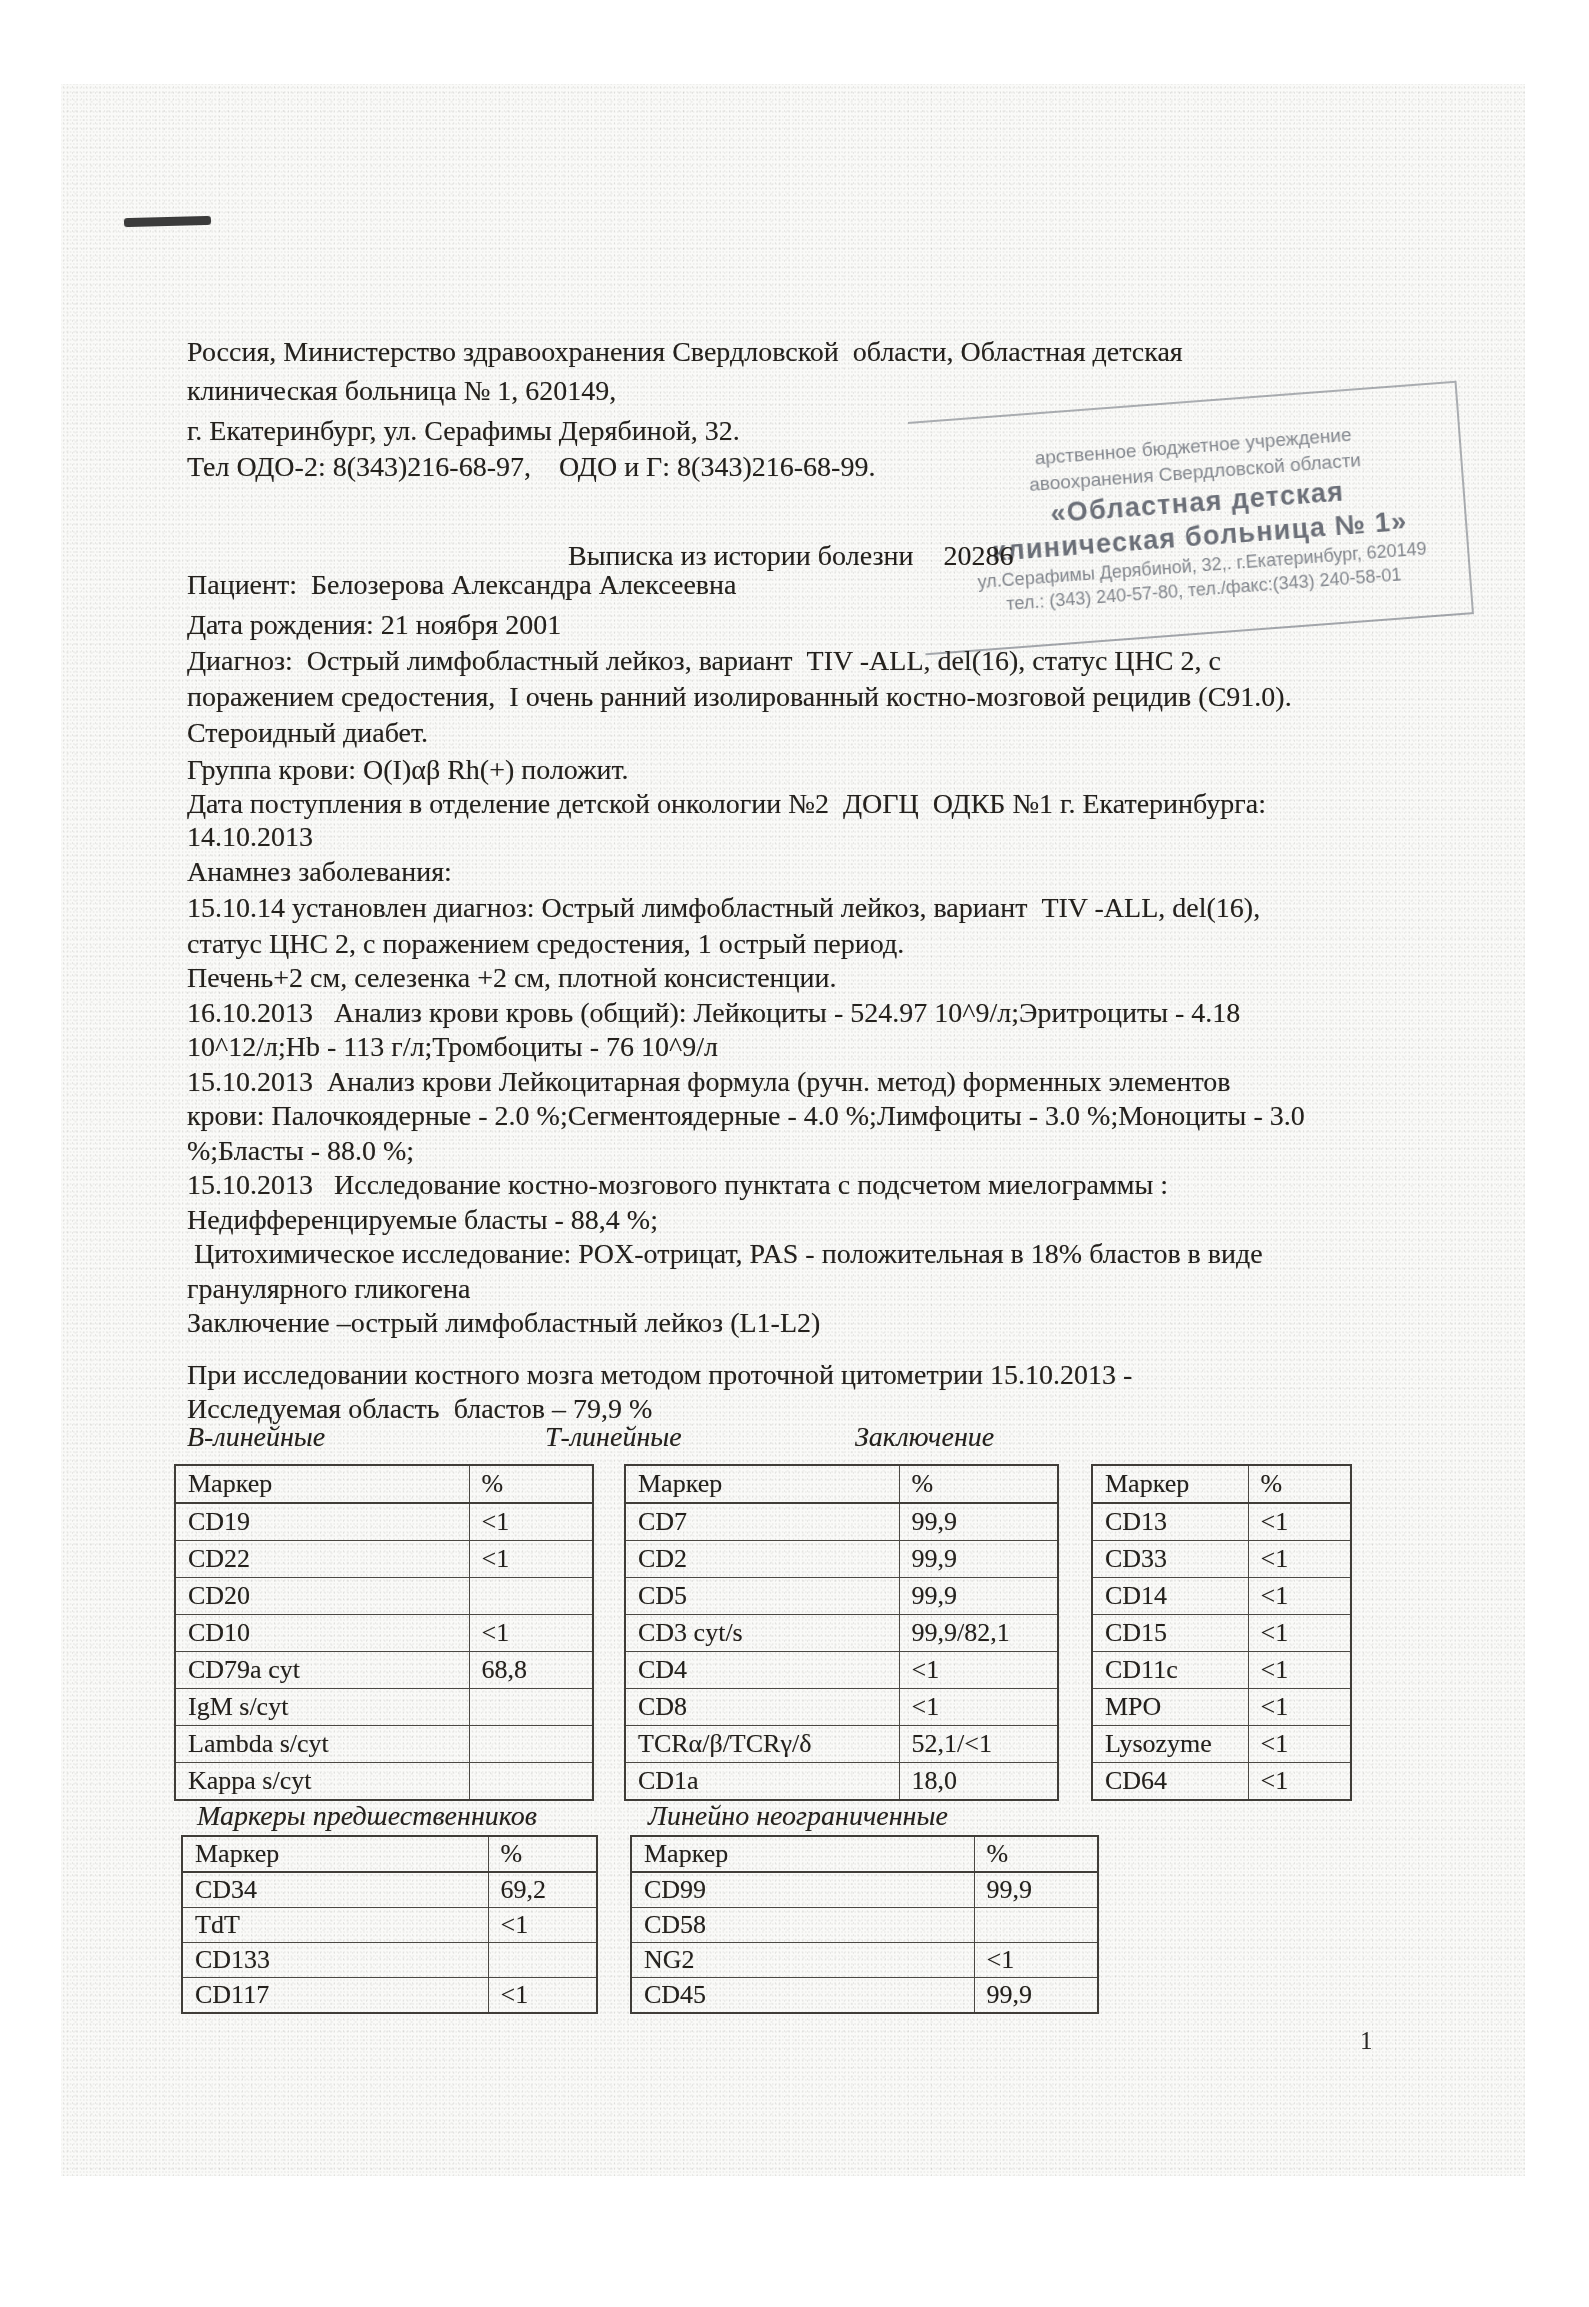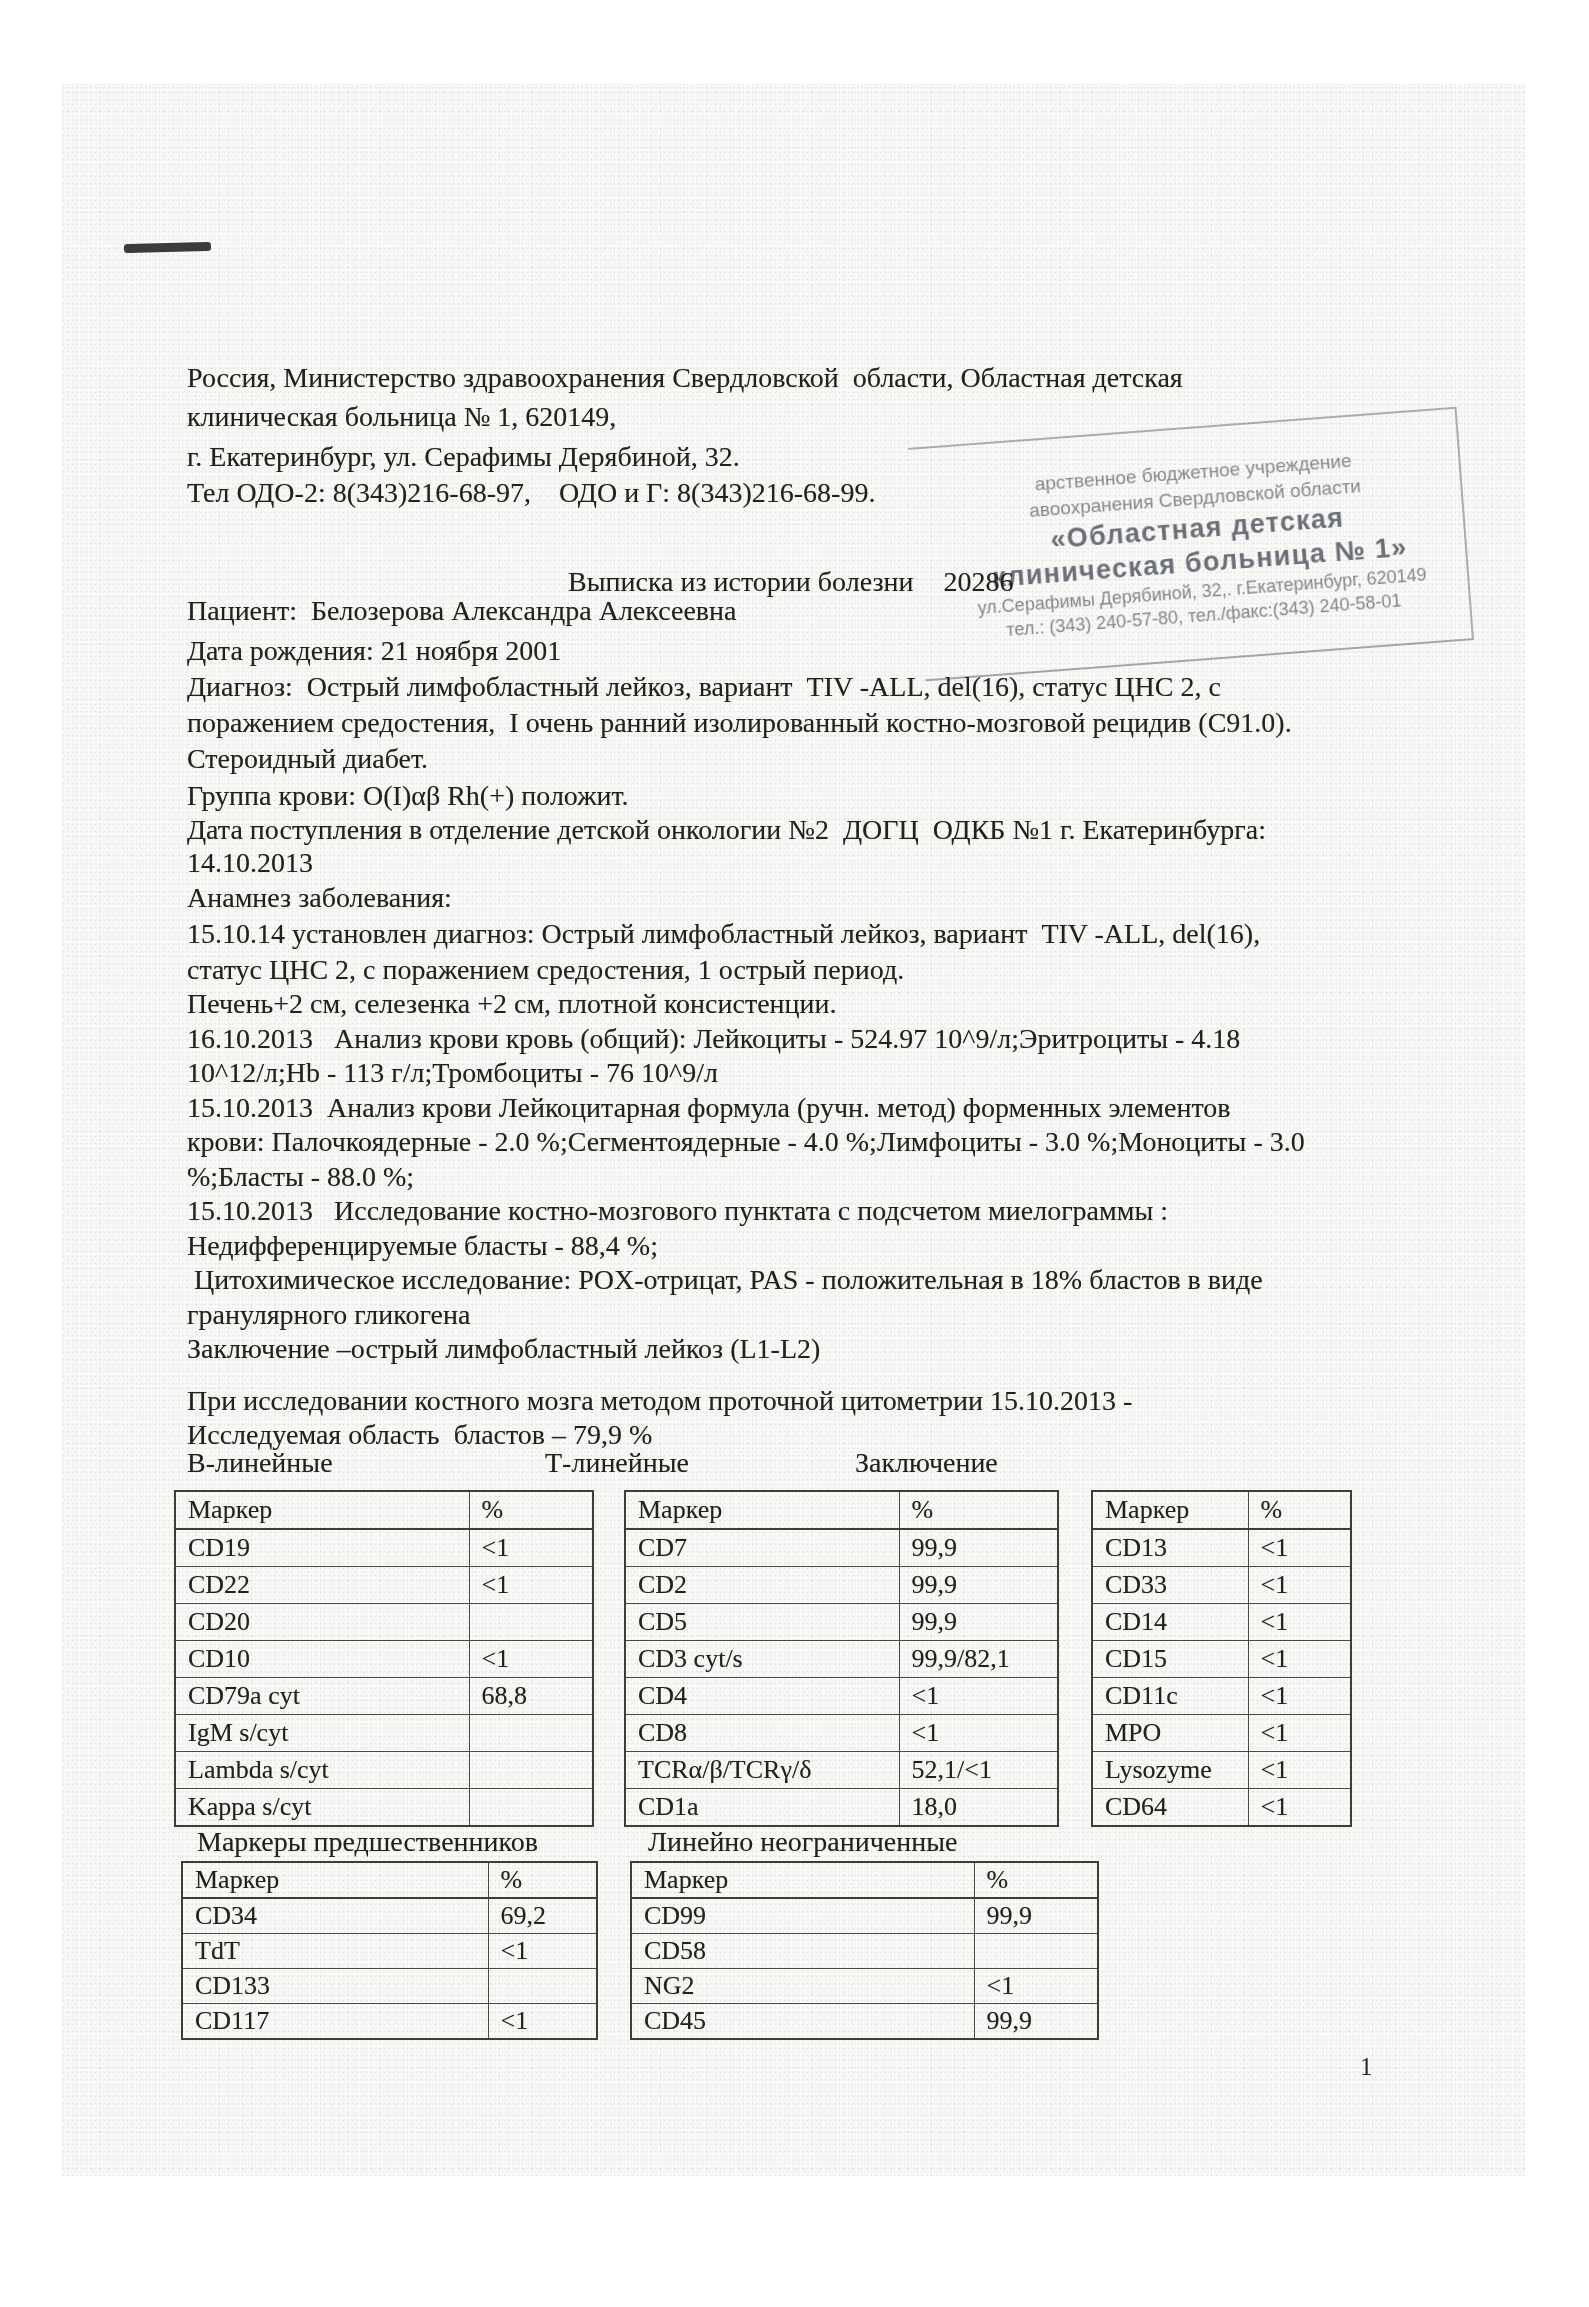--- a/index.html
+++ b/index.html
@@ -13,21 +13,21 @@
   .noise{
     position:absolute;left:61px;top:84px;width:1464px;height:2092px;
     background-color:#fafaf8;
     background-image:
       radial-gradient(rgba(110,110,108,0.14) 0.7px, transparent 0.9px),
       radial-gradient(rgba(130,130,126,0.10) 0.7px, transparent 1px),
       radial-gradient(rgba(90,90,88,0.07) 0.7px, transparent 0.8px);
     background-size:4.6px 6px, 8px 9.2px, 3.3px 4px;
     background-position:0 0, 2.6px 4px, 1.3px 2px;
   }
-  .ink{position:absolute;inset:0;filter:blur(0.2px);margin-top:26px;}
+  .ink{position:absolute;inset:0;filter:blur(0.2px);}
   .ln{
     position:absolute;left:187px;
     white-space:pre;
     font-size:28px;line-height:30px;
     color:#24211d;
     text-shadow:0 0 0.7px rgba(45,42,38,0.35);
   }
   .title-num{margin-left:30px;}
   .dash{
     position:absolute;left:124px;top:217px;width:87px;height:9.2px;
@@ -62,20 +62,21 @@
     padding:0 4px 0 12px;
     white-space:pre;overflow:hidden;
     text-shadow:0 0 0.7px rgba(45,42,38,0.35);
   }
   table.big td{height:36px;}
   table.small td{height:34px;}
   table.mt tr.hdr td{border-bottom:2px solid #403d38;}
   .grp{
     position:absolute;font-size:28px;line-height:30px;color:#24211d;white-space:pre;
     text-shadow:0 0 0.7px rgba(45,42,38,0.35);
+    font-style:italic;
   }
   .pagenum{position:absolute;left:1360px;top:2027px;font-size:25px;color:#2a2824;}
 </style>
 </head>
 <body>
 
 <div class="page">
   <div class="noise"></div>
 
   <div class="ink">

